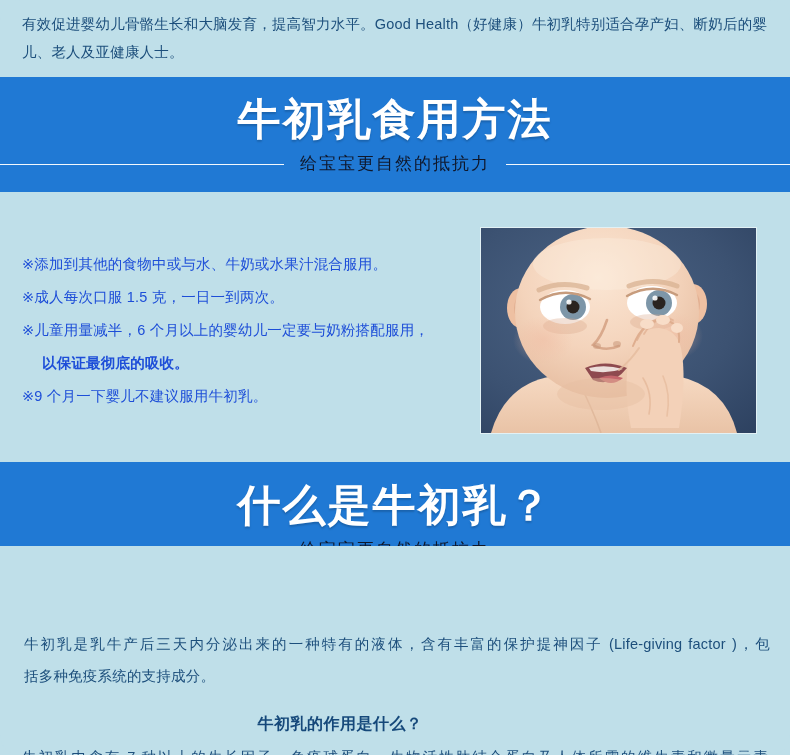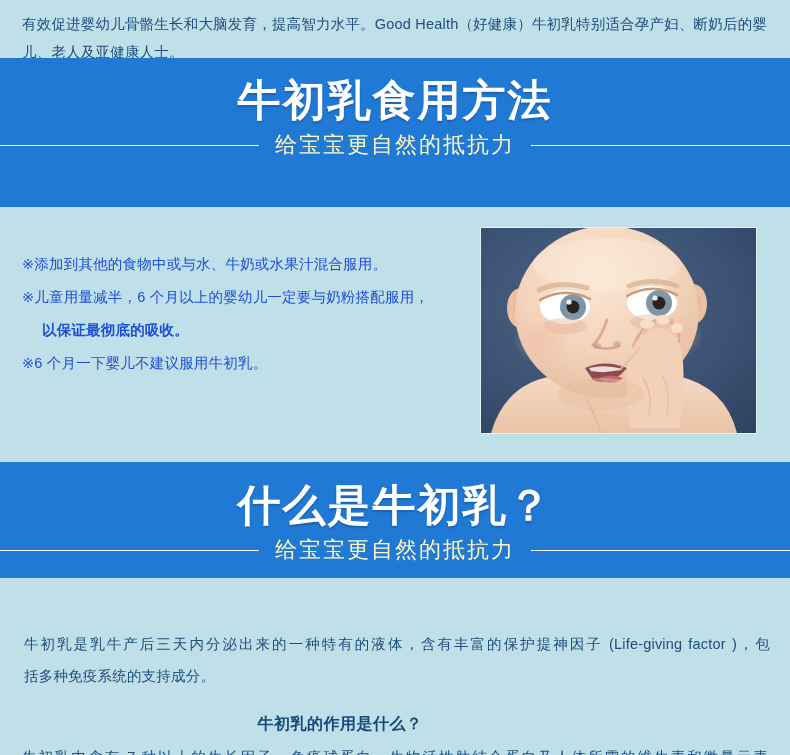--- a/index.html
+++ b/index.html
@@ -74,30 +74,30 @@
     margin-top: 9px;
   }
   .banner-rule {
     flex: 1 1 auto;
     height: 1px;
     background: #ffffff;
     opacity: 0.95;
   }
   .banner-sub {
     flex: 0 0 auto;
-    color: #fef9c3;
-    font-size: 22px;
+    color: #0f172a;
+    font-size: 17px;
     line-height: 22px;
     letter-spacing: 2px;
     padding: 0 16px;
     white-space: nowrap;
   }
 
-  #banner-usage { top: 58px; height: 149px; padding-top: 17px; }
-  #banner-what  { top: 462px; height: 116px; padding-top: 18px; }
+  #banner-usage { top: 77px; height: 115px; padding-top: 17px; }
+  #banner-what  { top: 462px; height: 84px; padding-top: 18px; }
 
   
   .usage-list {
     position: absolute;
     left: 22px;
     top: 248px;
     width: 445px;
     color: #1d4ed8;
     font-size: 14.5px;
     line-height: 33px;
@@ -172,23 +172,24 @@
     <div class="banner-title">牛初乳食用方法</div>
     <div class="banner-sub-wrap">
       <span class="banner-rule"></span>
       <span class="banner-sub">给宝宝更自然的抵抗力</span>
       <span class="banner-rule"></span>
     </div>
   </div>
 
   <div class="usage-list">
     <div class="item">※添加到其他的食物中或与水、牛奶或水果汁混合服用。</div>
+    <div class="item">※成人每次口服 1.5 克，一日一到两次。</div>
     <div class="item">※儿童用量减半，6 个月以上的婴幼儿一定要与奶粉搭配服用，</div>
     <div class="item cont">以保证最彻底的吸收。</div>
-    <div class="item">※6 个月一下婴儿不建议服用牛初乳。</div>
+    <div class="item">※9 个月一下婴儿不建议服用牛初乳。</div>
   </div>
 
   <div class="photo-frame">
     <svg width="275" height="205" viewBox="0 0 275 205" xmlns="http://www.w3.org/2000/svg">
       <defs>
         <radialGradient id="bgGrad" cx="42%" cy="38%" r="85%">
           <stop offset="0%" stop-color="#4b6party"></stop>
           <stop offset="0%" stop-color="#4c6485"></stop>
           <stop offset="60%" stop-color="#3c5272"></stop>
           <stop offset="100%" stop-color="#2d4160"></stop>

